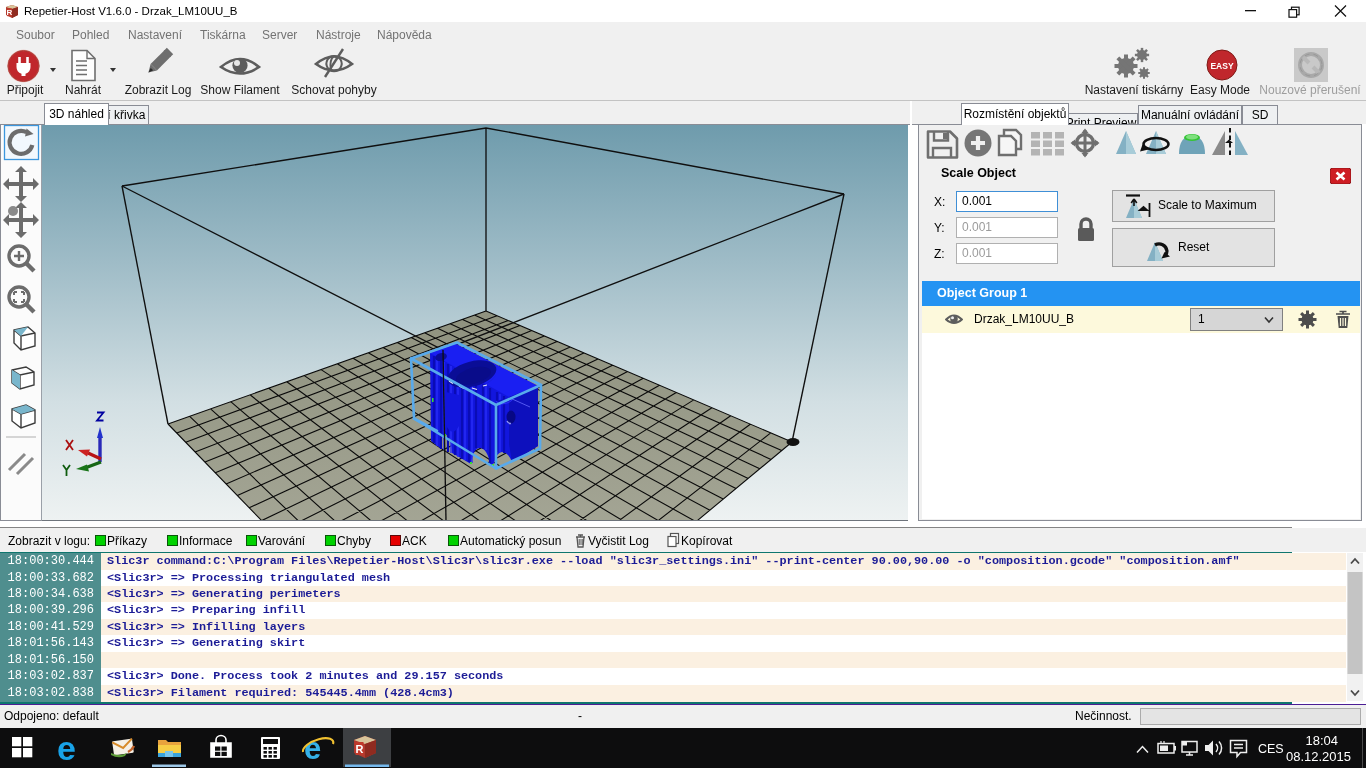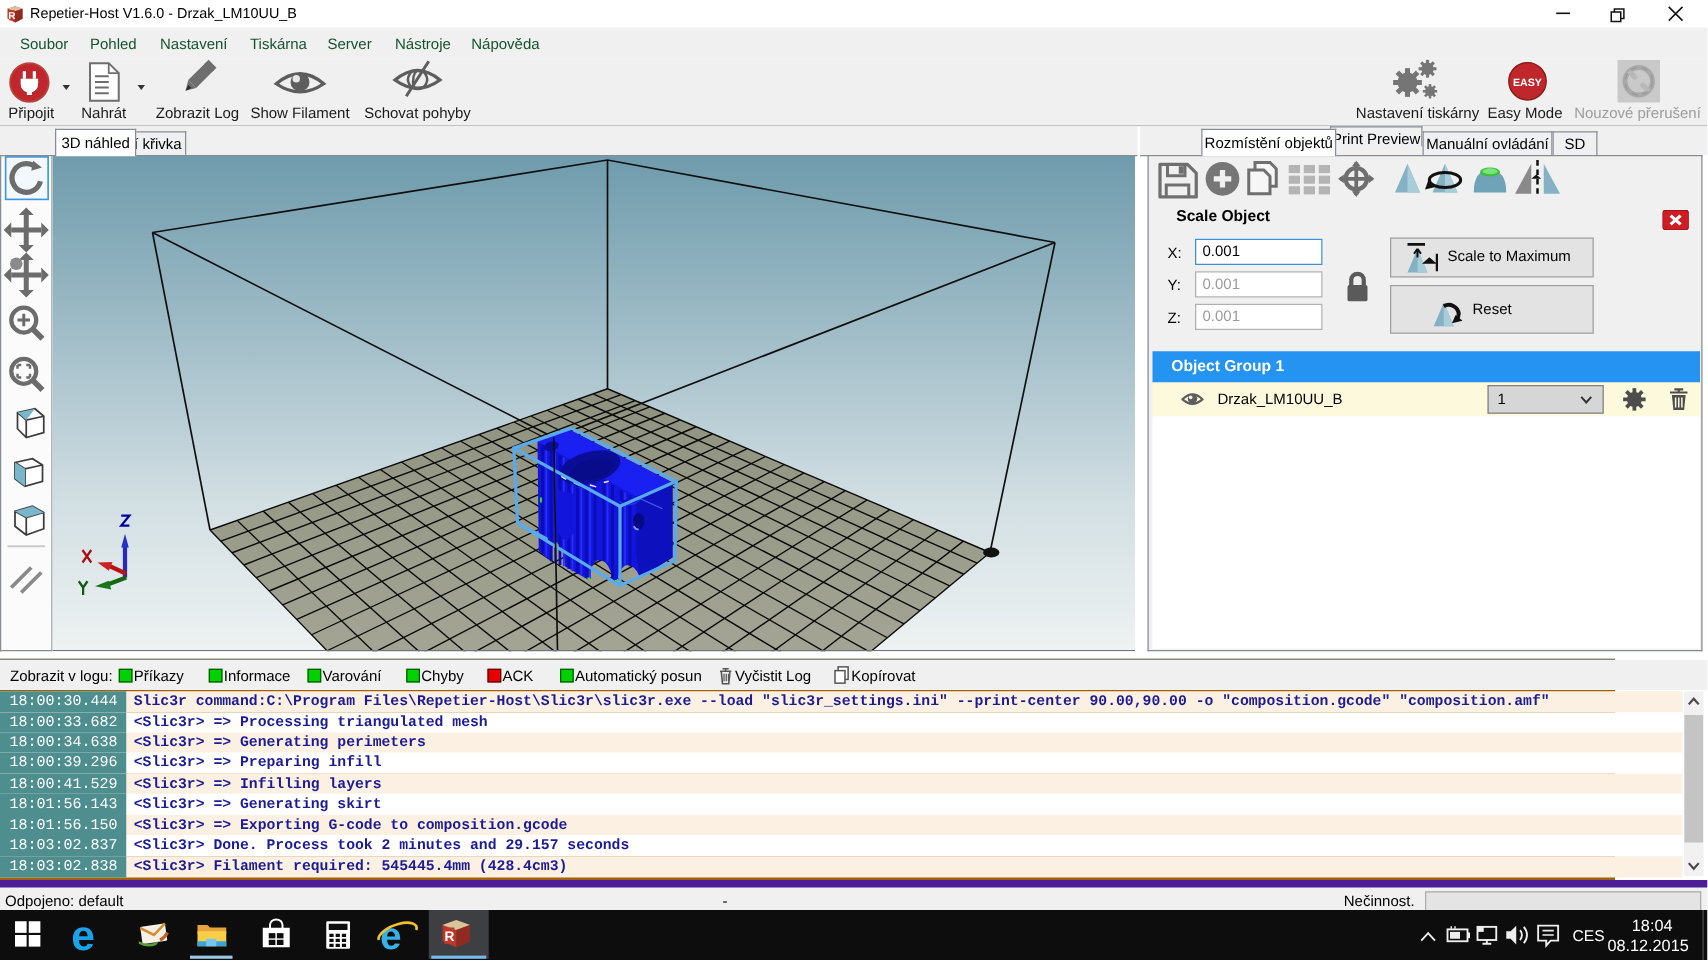--- a/index.html
+++ b/index.html
@@ -1,36 +1,36 @@
 <!DOCTYPE html>
 <html><head><meta charset="utf-8">
 <style>
 *{margin:0;padding:0;box-sizing:border-box;}
 html,body{width:1366px;height:768px;overflow:hidden;}
 body{font-family:"Liberation Sans",sans-serif;position:relative;background:#fff;}
 .abs{position:absolute;}
 #titlebar{left:0;top:0;width:1366px;height:22px;background:#fff;border-bottom:0;}
 #titletext{left:24px;top:5px;font-size:11.5px;color:#000;text-align:right;}
 #menubar{left:0;top:22px;width:1366px;height:25px;background:#f0f0f0;}
-.menuitem{position:absolute;top:6px;font-size:12px;color:#14532d;}
+.menuitem{position:absolute;top:6px;font-size:12px;color:#737373;}
 #toolbar{left:0;top:47px;width:1366px;height:54px;background:#f0f0f0;border-bottom:1px solid #c3c3c3;}
 .tlabel{position:absolute;top:36px;font-size:12px;color:#1a1a1a;white-space:nowrap;transform:translateX(-50%);}
 .tlabel.gray{color:#9d9d9d;}
 #tabrowL{left:0;top:101px;width:910px;height:23px;background:#f0f0f0;}
 .tab{position:absolute;font-size:12px;color:#000;border:1px solid #898c95;border-bottom:none;background:#eef0f2;text-align:center;}
 .tab.active{background:#fff;z-index:3;margin-left:44px;}
 #strip{left:0;top:124px;width:42px;height:397px;background:#fbfbfb;border-bottom:1px solid #898c95;border-right:1px solid #9aa0a8;border-left:1px solid #898c95;}
 #vp{left:42px;top:124px;width:866px;height:397px;}
 #rpanel{left:918px;top:124px;width:444px;height:397px;background:#f0f0f0;border:1px solid #898c95;border-top:none;}
 #tabrowR{left:912px;top:101px;width:454px;height:23px;background:#f0f0f0;padding-left:32px;}
-#logsec{left:0;top:527px;width:1292px;height:177px;background:#a16207;border-top:1px solid #848484;}
+#logsec{left:0;top:527px;width:1292px;height:177px;background:#0f766e;border-top:1px solid #848484;}
 #loghead{left:0;top:0;width:1366px;height:24px;background:#f0f0f0;}
 .lh{position:absolute;top:6px;font-size:12px;color:#000;white-space:nowrap;}
 .csq{position:absolute;top:7px;width:11px;height:11px;border:1px solid #222;}
-#statusbar{left:0;top:704px;width:1366px;height:24px;background:#f0f0f0;border-top:6px solid #4c1d95;font-size:12px;}
+#statusbar{left:0;top:704px;width:1366px;height:24px;background:#f0f0f0;border-top:1px solid #4c1d95;font-size:12px;}
 #taskbar{left:0;top:728px;width:1366px;height:40px;background:#0d0d0e;}
 .mono{font-family:"Liberation Mono",monospace;}
 #logrows{left:0;top:25px;width:1346px;height:148px;}
 .lrow{position:absolute;left:0;width:1346px;height:17px;}
 .lrow .ts{position:absolute;left:0;top:0;width:101px;height:17px;background:#4f8e8e;color:#fff;font-size:12px;line-height:16px;text-align:right;padding-right:7px;}
 .lrow .lt{position:absolute;left:107px;top:0;font-size:11.8px;font-weight:bold;line-height:16px;color:#1b1b96;white-space:pre;}
 .cream{background:#fbf0e1;}
 .white{background:#fff;}
 </style></head>
 <body>
@@ -142,21 +142,21 @@
 </div>
 
 <div class="abs" id="tabrowL">
  <div class="tab active" style="left:0px;top:2px;width:65px;height:22px;line-height:21px;">3D náhled</div>
  <div class="tab" style="left:65px;top:4px;width:84px;height:20px;line-height:19px;">Teplotní křivka</div>
 </div>
 
 <div class="abs" id="tabrowR">
  <div class="tab active" style="left:5px;top:2px;width:108px;height:22px;line-height:21px;">Rozmístění objektů</div>
  <div class="tab" style="left:113px;top:4px;width:39px;height:20px;line-height:19px;">Slicer</div>
- <div class="tab" style="left:152px;top:0;width:74px;height:16px;line-height:19px;">Print Preview</div>
+ <div class="tab" style="left:152px;top:12px;width:74px;height:16px;line-height:19px;">Print Preview</div>
  <div class="tab" style="left:226px;top:4px;width:104px;height:20px;line-height:19px;">Manuální ovládání</div>
  <div class="tab" style="left:330px;top:4px;width:36px;height:20px;line-height:19px;">SD karta</div>
 </div>
 <div class="abs" style="left:0;top:124px;width:910px;height:1px;background:#898c95;z-index:1"></div>
 <div class="abs" style="left:912px;top:124px;width:450px;height:1px;background:#898c95;z-index:1"></div>
 
 <div class="abs" id="strip"></div>
 <svg class="abs" style="left:0;top:124px" width="42" height="397" viewBox="0 0 42 397">
  <rect x="4.5" y="1.5" width="34" height="34" fill="#f2f8fd" stroke="#3b96dd" stroke-width="1.3"></rect>
  <g stroke="#6c6c6c" fill="none">
@@ -495,21 +495,20 @@
   <div class="lrow cream" style="top:66px">
         <span class="ts">18:00:41.529</span>
         <span class="lt">&lt;Slic3r&gt; =&gt; Infilling layers</span>
       </div>
   <div class="lrow white" style="top:82px">
         <span class="ts">18:01:56.143</span>
         <span class="lt">&lt;Slic3r&gt; =&gt; Generating skirt</span>
       </div>
   <div class="lrow cream" style="top:99px">
         <span class="ts">18:01:56.150</span>
-        <span class="lt">&lt;Slic3r&gt; =&gt; Exporting G-code to composition.gcode</span>
       </div>
   <div class="lrow white" style="top:115px">
         <span class="ts">18:03:02.837</span>
         <span class="lt">&lt;Slic3r&gt; Done. Process took 2 minutes and 29.157 seconds</span>
       </div>
   <div class="lrow cream" style="top:132px">
         <span class="ts">18:03:02.838</span>
         <span class="lt">&lt;Slic3r&gt; Filament required: 545445.4mm (428.4cm3)</span>
       </div>
  </div>

